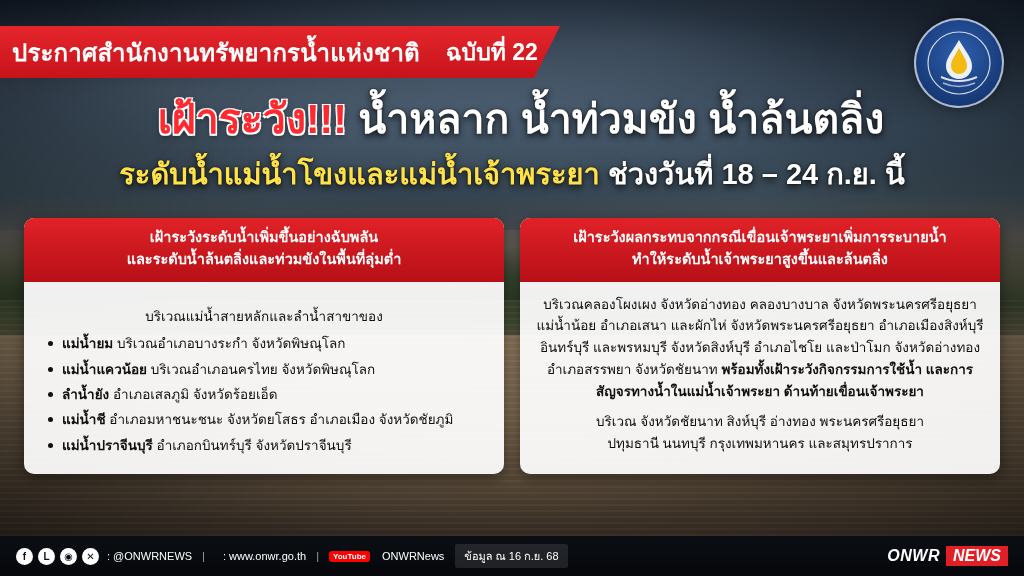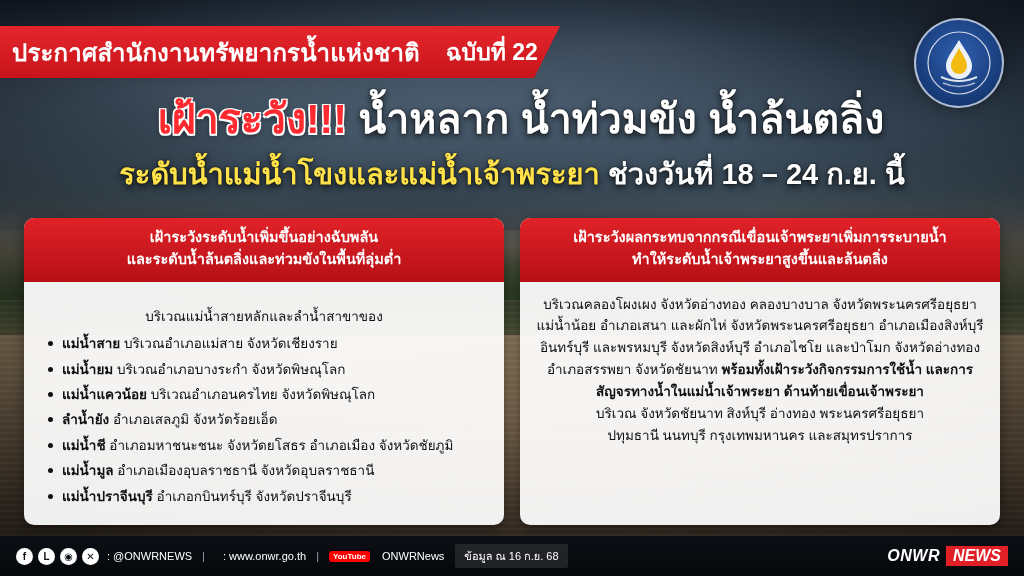--- a/index.html
+++ b/index.html
@@ -328,64 +328,56 @@
   <div class="panels">
 
     <div class="panel p-left">
       <div class="panel-head">
         <div>เฝ้าระวังระดับน้ำเพิ่มขึ้นอย่างฉับพลัน</div>
         <div>และระดับน้ำล้นตลิ่งและท่วมขังในพื้นที่ลุ่มต่ำ</div>
       </div>
       <div class="panel-body">
         <p class="panel-intro">บริเวณแม่น้ำสายหลักและลำน้ำสาขาของ</p>
         <ul class="river-list">
-          <li>
-            <span class="riv-name">แม่น้ำสาย</span>
-            <span>บริเวณอำเภอแม่สาย จังหวัดเชียงราย</span>
-          </li>
           <li>
             <span class="riv-name">แม่น้ำยม</span>
             <span>บริเวณอำเภอบางระกำ จังหวัดพิษณุโลก</span>
           </li>
           <li>
             <span class="riv-name">แม่น้ำแควน้อย</span>
             <span>บริเวณอำเภอนครไทย จังหวัดพิษณุโลก</span>
           </li>
           <li>
             <span class="riv-name">ลำน้ำยัง</span>
             <span>อำเภอเสลภูมิ จังหวัดร้อยเอ็ด</span>
           </li>
           <li>
             <span class="riv-name">แม่น้ำชี</span>
             <span>อำเภอมหาชนะชนะ จังหวัดยโสธร อำเภอเมือง จังหวัดชัยภูมิ</span>
           </li>
           <li>
-            <span class="riv-name">แม่น้ำมูล</span>
-            <span>อำเภอเมืองอุบลราชธานี จังหวัดอุบลราชธานี</span>
-          </li>
-          <li>
             <span class="riv-name">แม่น้ำปราจีนบุรี</span>
             <span>อำเภอกบินทร์บุรี จังหวัดปราจีนบุรี</span>
           </li>
         </ul>
       </div>
     </div>
 
     <div class="panel p-right">
       <div class="panel-head">
         <div>เฝ้าระวังผลกระทบจากกรณีเขื่อนเจ้าพระยาเพิ่มการระบายน้ำ</div>
         <div>ทำให้ระดับน้ำเจ้าพระยาสูงขึ้นและล้นตลิ่ง</div>
       </div>
       <div class="panel-body">
         <div class="para-block">
           <span>บริเวณคลองโผงเผง จังหวัดอ่างทอง คลองบางบาล จังหวัดพระนครศรีอยุธยา แม่น้ำน้อย อำเภอเสนา และผักไห่ จังหวัดพระนครศรีอยุธยา อำเภอเมืองสิงห์บุรี อินทร์บุรี และพรหมบุรี จังหวัดสิงห์บุรี อำเภอไชโย และป่าโมก จังหวัดอ่างทอง อำเภอสรรพยา จังหวัดชัยนาท</span>
           <span class="bold-red-note">พร้อมทั้งเฝ้าระวังกิจกรรมการใช้น้ำ</span>
           <span class="bold-red-note">และการสัญจรทางน้ำในแม่น้ำเจ้าพระยา ด้านท้ายเขื่อนเจ้าพระยา</span>
         </div>
-        <p class="center" style="margin-top:0">บริเวณ จังหวัดชัยนาท สิงห์บุรี อ่างทอง พระนครศรีอยุธยา</p>
+        <p class="center" style="margin-top:8px">บริเวณ จังหวัดชัยนาท สิงห์บุรี อ่างทอง พระนครศรีอยุธยา</p>
         <p class="center">ปทุมธานี นนทบุรี กรุงเทพมหานคร และสมุทรปราการ</p>
       </div>
     </div>
 
   </div>
 
   <div class="footer">
     <div class="social-icons">
       <span class="sico">f</span>
       <span class="sico">L</span>

